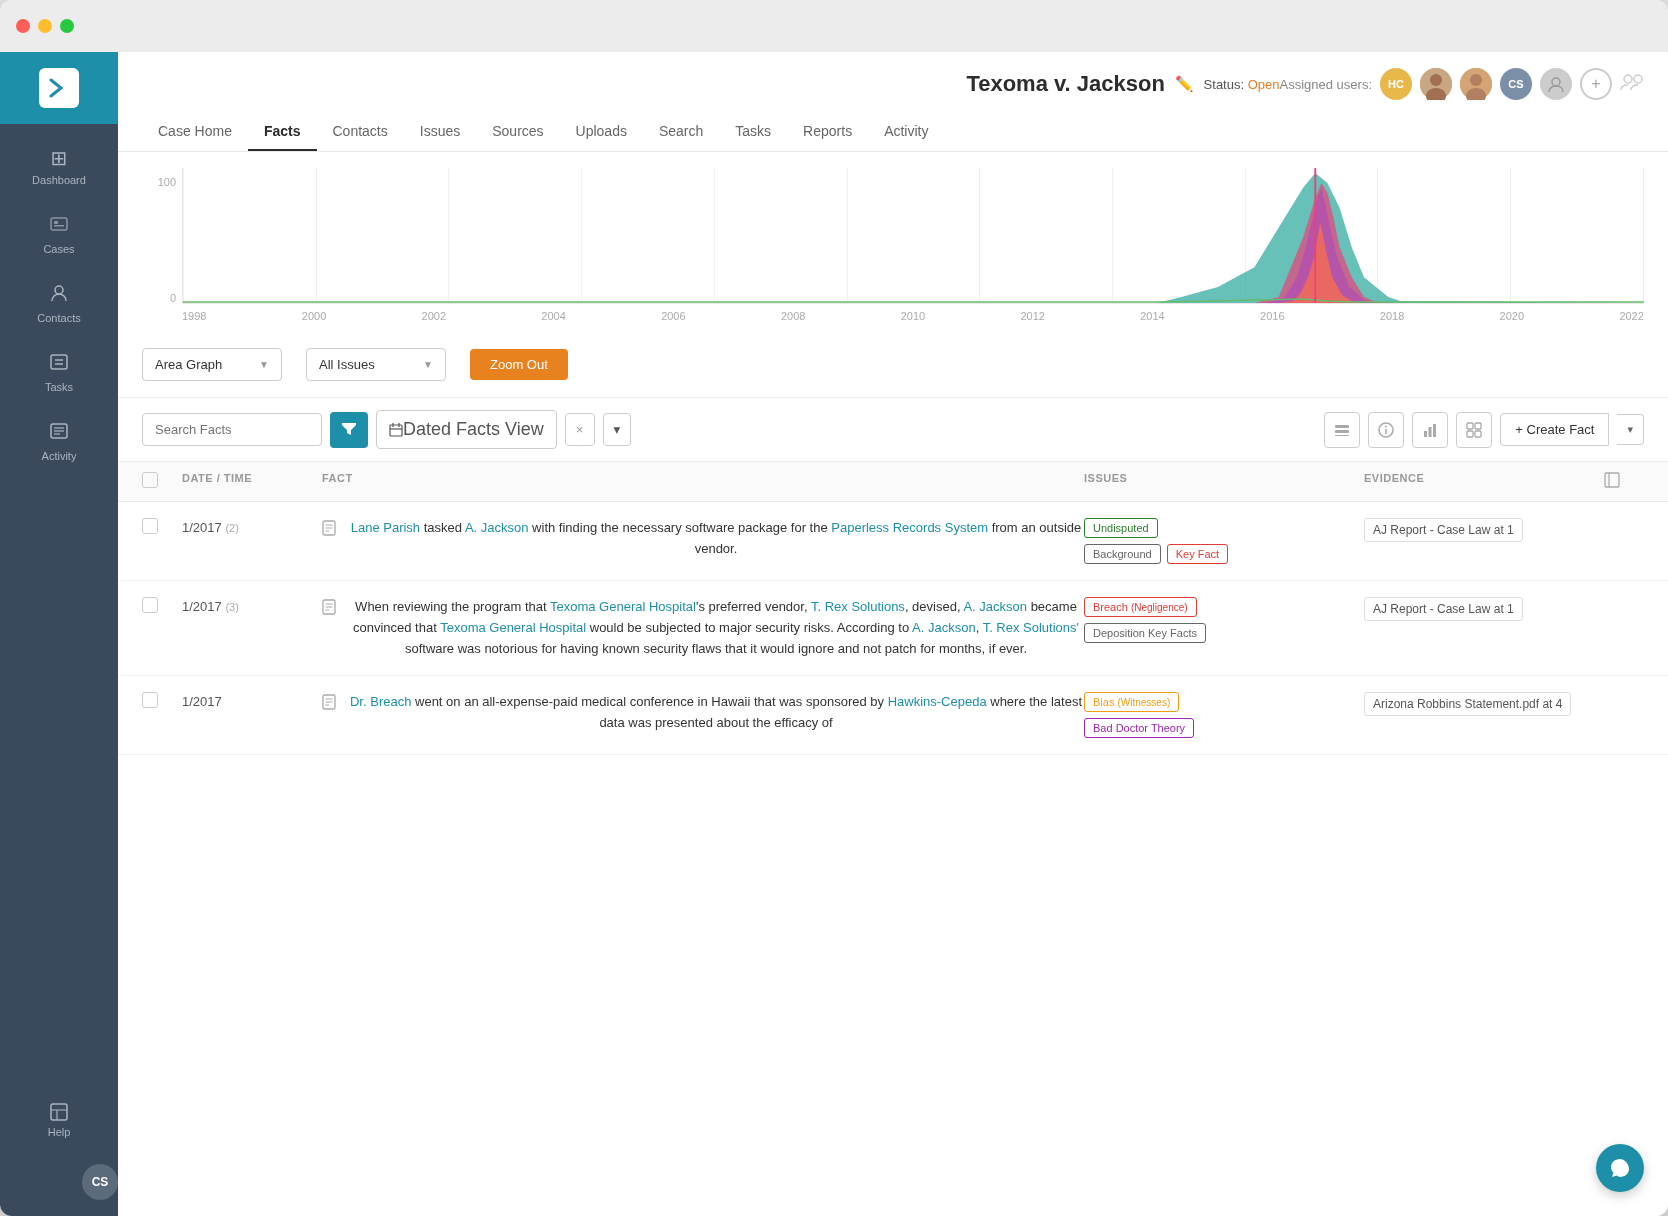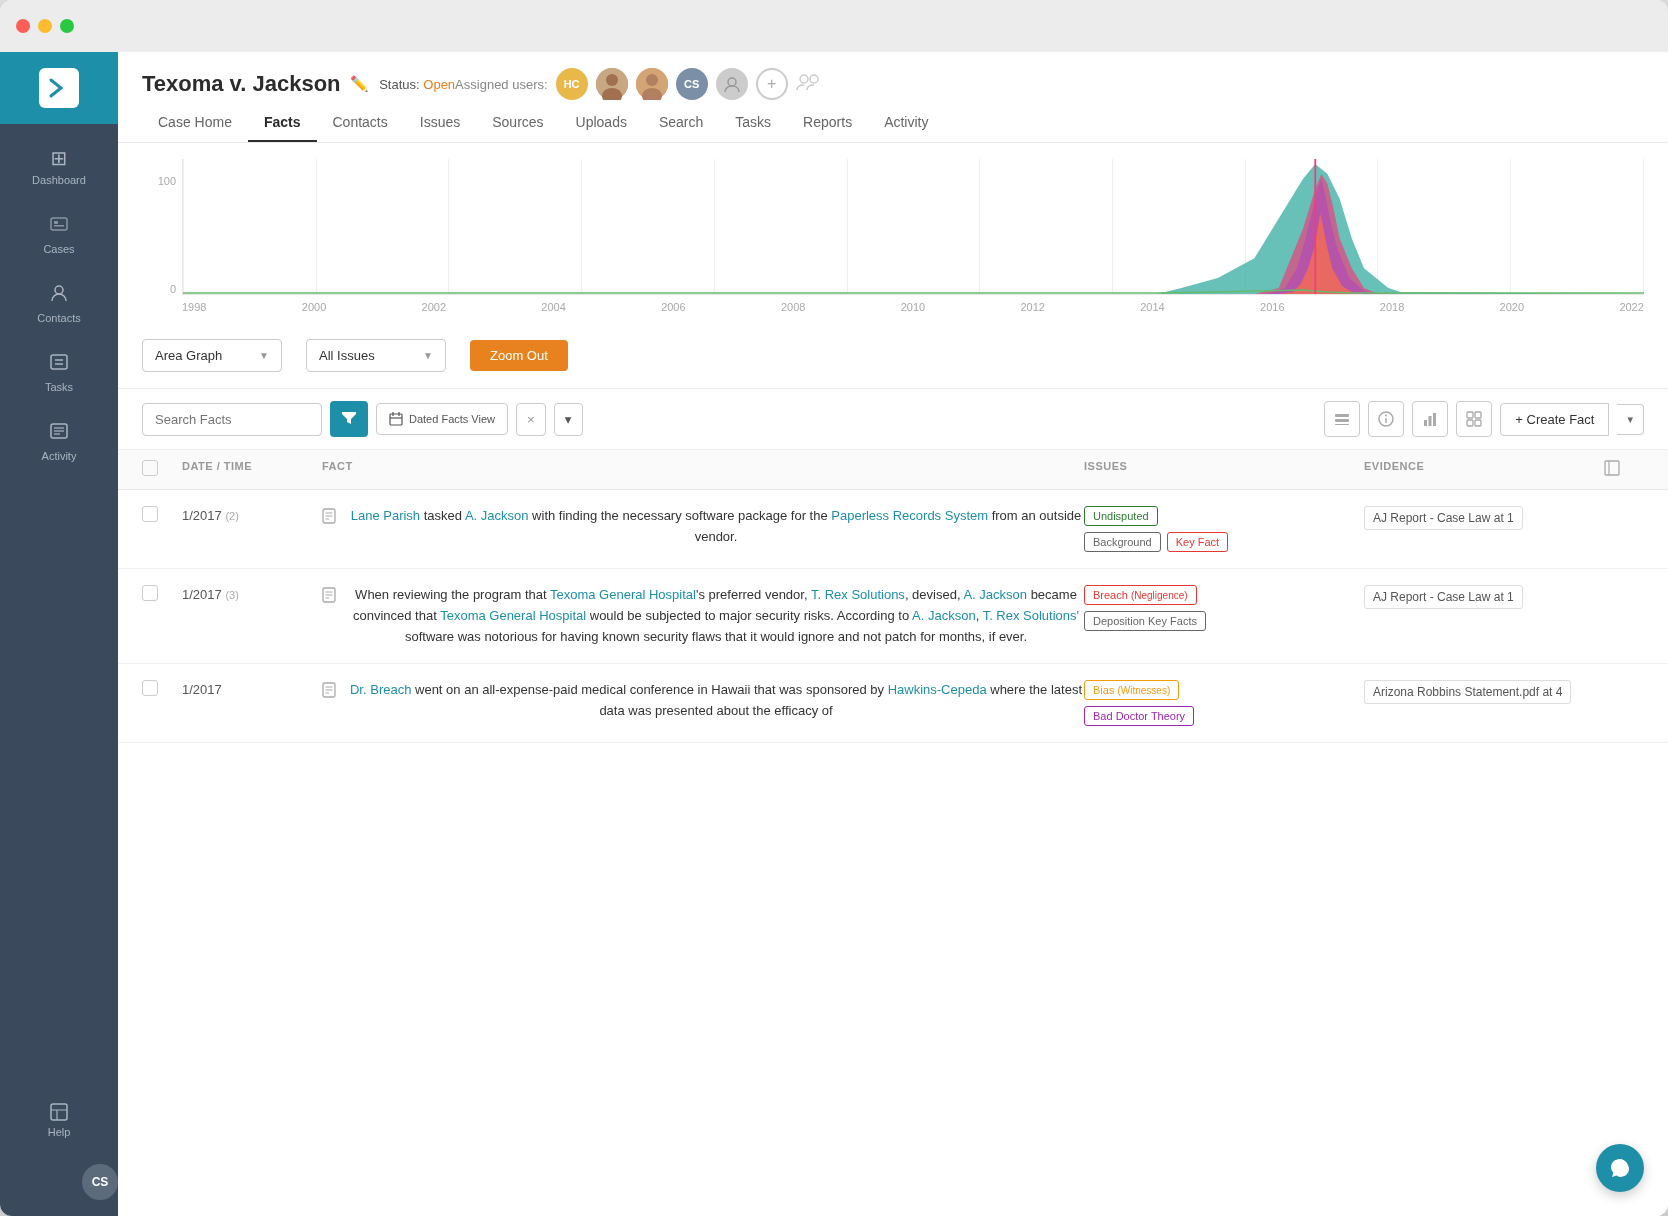--- a/index.html
+++ b/index.html
@@ -111,22 +111,22 @@
 
     
     .case-header {
       padding: 16px 24px 0;
       border-bottom: 1px solid #e8e8e8;
       flex-shrink: 0;
     }
     .case-title-row {
       display: flex;
       align-items: center;
-      justify-content: flex-start;
-      margin-bottom: 4px;
+      justify-content: flex-end;
+      margin-bottom: 13px;
     }
     .case-title-left {
       display: flex;
       align-items: center;
       gap: 10px;
     }
     .case-title {
       font-size: 22px;
       font-weight: 600;
       color: #2c2c2c;
@@ -183,21 +183,21 @@
       border-bottom: 1px solid #eee;
     }
     .chart-container {
       position: relative;
       height: 160px;
       margin-bottom: 8px;
     }
     .chart-y-axis {
       position: absolute;
       left: 0;
-      top: 16px;
+      top: 8px;
       bottom: 24px;
       width: 40px;
       display: flex;
       flex-direction: column;
       justify-content: space-between;
       align-items: flex-end;
       font-size: 11px;
       color: #aaa;
       padding-right: 6px;
     }
@@ -300,24 +300,24 @@
       cursor: pointer;
       font-size: 14px;
     }
     .dated-facts-btn {
       padding: 8px 12px;
       border: 1px solid #ccc;
       border-radius: 4px;
       background: white;
       color: #555;
       cursor: pointer;
-      font-size: 11px;
-      display: flex;
-      align-items: center;
-      gap: 6px;
+      font-size: 18px;
+      display: flex;
+      align-items: center;
+      gap: 0;
     }
     .close-filter-btn {
       padding: 8px 10px;
       border: 1px solid #ccc;
       border-radius: 4px;
       background: white;
       color: #999;
       cursor: pointer;
     }
     .expand-btn {

